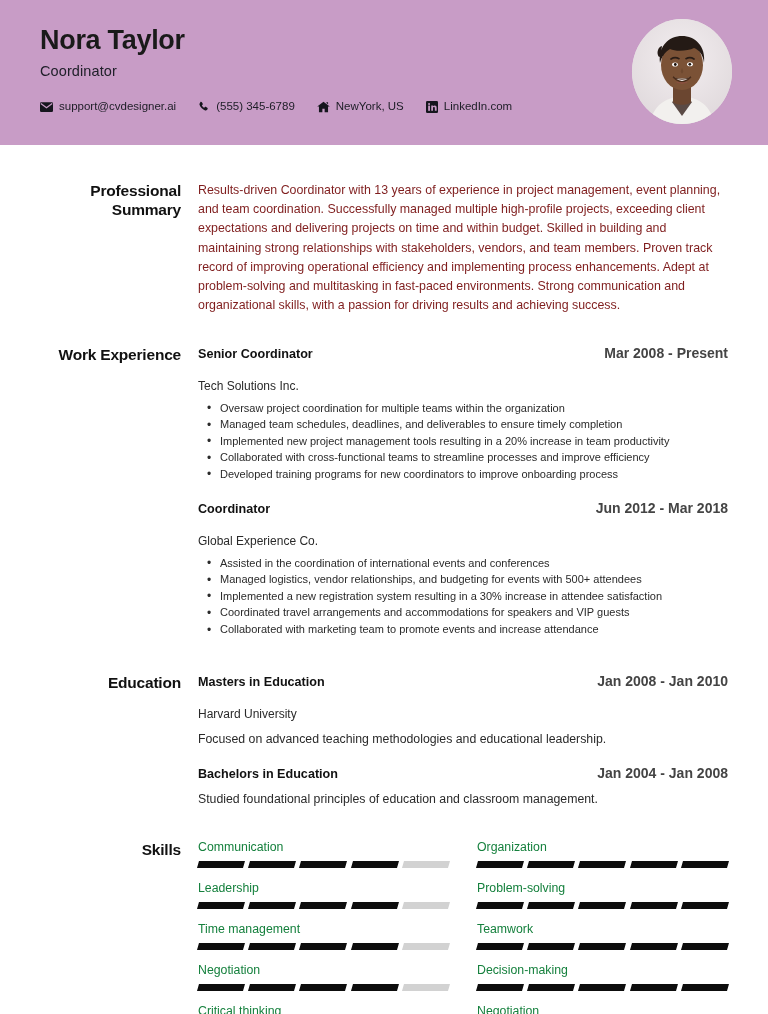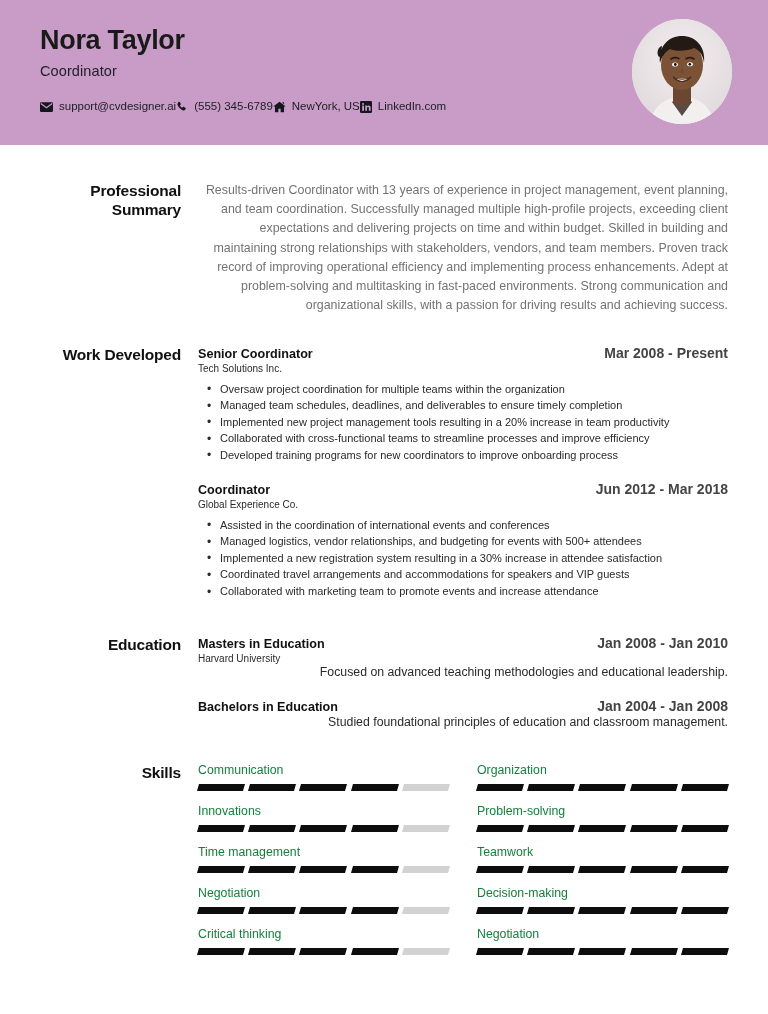--- a/index.html
+++ b/index.html
@@ -33,20 +33,21 @@
     color: #20202a;
     margin-top: 7px;
     letter-spacing: 0.1px;
   }
   .contact-row {
     position: absolute;
     left: 40px;
     top: 101px;
     display: flex;
     align-items: flex-start;
+    gap: 22px;
     white-space: nowrap;
   }
   .contact-item {
     display: flex;
     align-items: center;
     gap: 6px;
     font-size: 11.5px;
     color: #1d1d26;
   }
   .contact-item svg { display: block; }
@@ -78,22 +79,22 @@
     color: #111;
     line-height: 1.22;
     letter-spacing: -0.2px;
     padding-top: 1px;
   }
   .sec-body { min-width: 0; }
 
   .summary-text {
     font-size: 12.4px;
     line-height: 1.55;
-    color: #737373;
-    text-align: right;
+    color: #7f1d1d;
+    text-align: left;
   }
 
   
   .entry { position: relative; }
   .entry + .entry { margin-top: 17px; }
   .entry-head {
     display: flex;
     align-items: baseline;
     justify-content: space-between;
     gap: 5px;
@@ -104,23 +105,23 @@
     color: #111;
   }
   .entry-date {
     font-size: 14px;
     color: #444;
     white-space: nowrap;
     flex: none;
     font-weight: bold;
   }
   .entry-org {
-    font-size: 10px;
+    font-size: 12px;
     color: #2a2a2a;
-    margin-top: 2px;
+    margin-top: 18px;
   }
   .bullets {
     margin-top: 8px;
     padding-left: 22px;
     list-style: none;
   }
   .bullets li {
     position: relative;
     font-size: 11px;
     line-height: 1.42;
@@ -132,21 +133,21 @@
     position: absolute;
     left: -13px;
     top: -0.5px;
     font-size: 12px;
     color: #2a2a2a;
   }
   .entry-desc {
     font-size: 12.3px;
     line-height: 1.45;
     color: #2a2a2a;
-    text-align: right;
+    margin-top: 10px;
   }
 
   
   .skills-grid {
     display: grid;
     grid-template-columns: 1fr 1fr;
     column-gap: 28px;
   }
   .skill {
     margin-bottom: 13px;
@@ -261,21 +262,21 @@
   <div style="height:36px"></div>
   <div class="section">
     <div class="sec-label">Professional Summary</div>
     <div class="sec-body">
       <div class="summary-text">Results-driven Coordinator with 13 years of experience in project management, event planning, and team coordination. Successfully managed multiple high-profile projects, exceeding client expectations and delivering projects on time and within budget. Skilled in building and maintaining strong relationships with stakeholders, vendors, and team members. Proven track record of improving operational efficiency and implementing process enhancements. Adept at problem-solving and multitasking in fast-paced environments. Strong communication and organizational skills, with a passion for driving results and achieving success.</div>
     </div>
   </div>
 
   <div style="height:29px"></div>
   <div class="section">
-    <div class="sec-label">Work Developed</div>
+    <div class="sec-label">Work Experience</div>
     <div class="sec-body">
 
       <div class="entry">
         <div class="entry-head">
           <div class="entry-title">Senior Coordinator</div>
           <div class="entry-date">Mar 2008 - Present</div>
         </div>
         <div class="entry-org">Tech Solutions Inc.</div>
         <ul class="bullets">
           <li>Oversaw project coordination for multiple teams within the organization</li>
@@ -340,21 +341,21 @@
             <div class="skill-name">Communication</div>
             <div class="skill-bars">
                 <div class="seg on"></div>
                 <div class="seg on"></div>
                 <div class="seg on"></div>
                 <div class="seg on"></div>
                 <div class="seg"></div>
               </div>
           </div>
           <div class="skill">
-            <div class="skill-name">Innovations</div>
+            <div class="skill-name">Leadership</div>
             <div class="skill-bars">
                 <div class="seg on"></div>
                 <div class="seg on"></div>
                 <div class="seg on"></div>
                 <div class="seg on"></div>
                 <div class="seg"></div>
               </div>
           </div>
           <div class="skill">
             <div class="skill-name">Time management</div>

